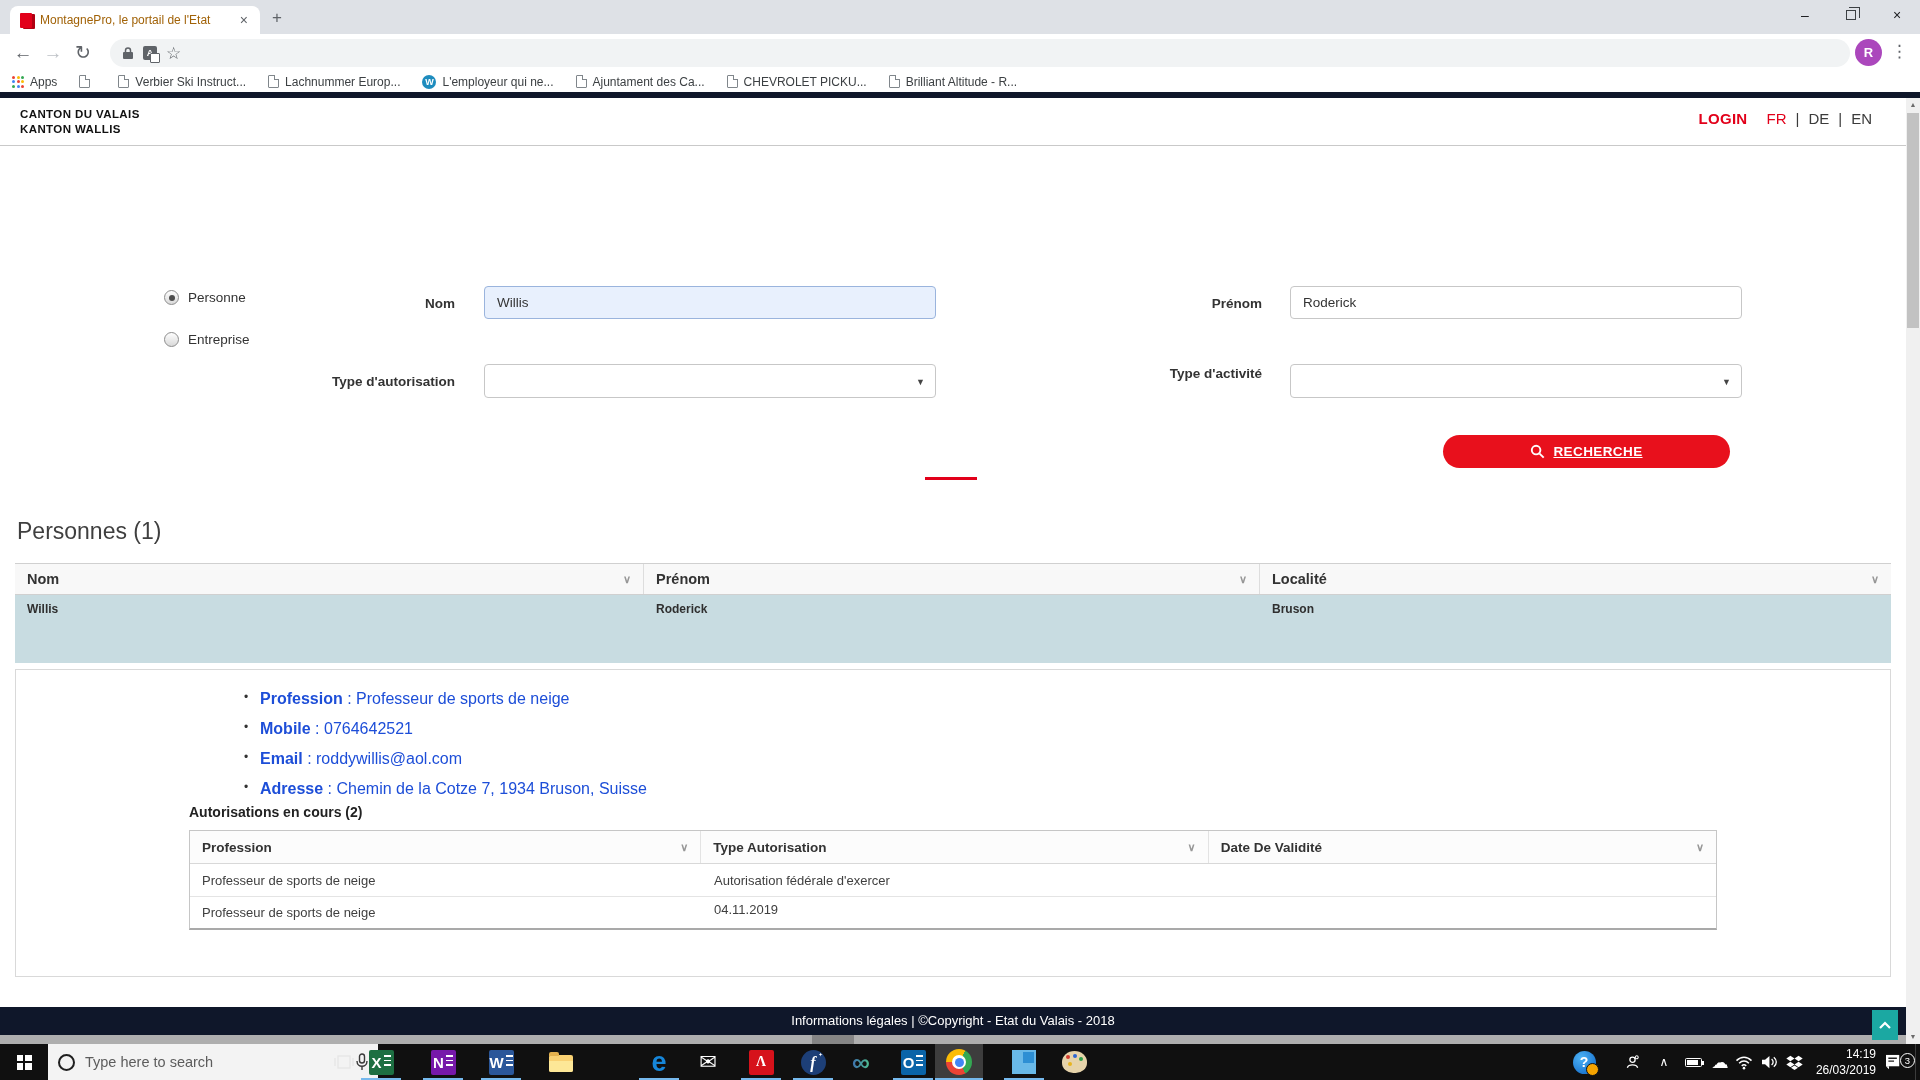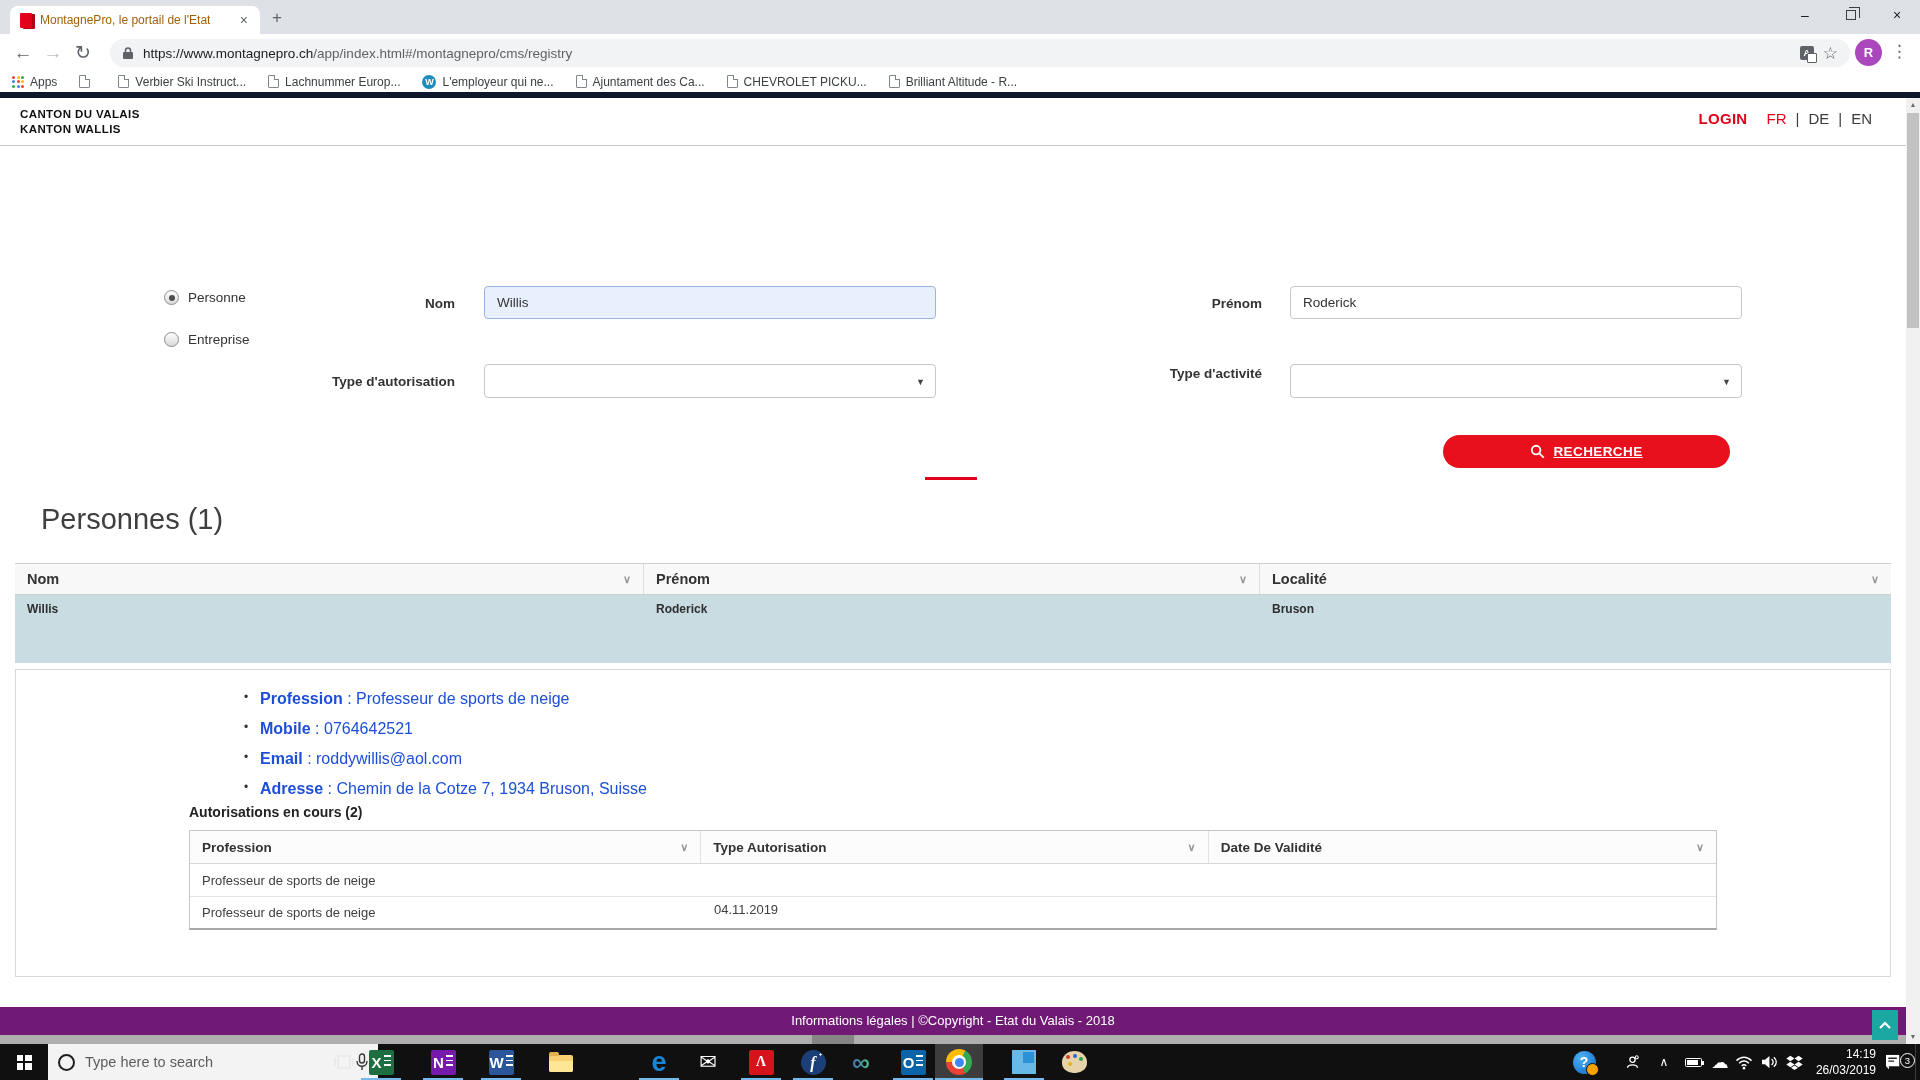--- a/index.html
+++ b/index.html
@@ -78,21 +78,21 @@
   .select { position:absolute; width:452px; height:34px; border:1px solid #c7c7c7; border-radius:4px;
             background:#fff; }
   .select .arrow { position:absolute; right:10px; top:12px; font-size:9px; color:#444; }
   .search-btn { position:absolute; left:1443px; top:337px; width:287px; height:33px; border-radius:17px;
             background:#e8101c; color:#fff; display:flex; align-items:center; justify-content:center; gap:8px;
             font-size:13.5px; font-weight:bold; letter-spacing:.4px; }
   .search-btn .btn-label { text-decoration:underline; }
   .red-divider { position:absolute; left:925px; top:379px; width:52px; height:3px; background:#e2001a; }
 
   
-  .results-title { position:absolute; left:17px; top:405px; font-size:29px; color:#3f3f3f;margin-left:24px; }
+  .results-title { position:absolute; left:17px; top:420px; font-size:23px; color:#3f3f3f; }
   .otable { position:absolute; left:15px; top:465px; width:1876px; }
   .othead { display:flex; height:32px; background:#f8f8f8; border-top:1px solid #d0d0d0;
             border-bottom:1px solid #d0d0d0; }
   .oth { display:flex; align-items:center; padding:0 12px; font-size:14.5px; font-weight:bold; color:#333;
          border-right:1px solid #ddd; }
   .oth:last-child { border-right:none;gap:22px; }
   .oth .chev, .ith .chev { margin-left:auto; color:#979797; font-size:11px; }
   .otrow { display:flex; height:68px; background:#c8dce1; }
   .otd { padding:7px 12px 0; font-size:12px; font-weight:bold; color:#2f2f2f; }
   .c1 { width:629px; } .c2 { width:616px; } .c3 { width:631px; }
@@ -108,21 +108,21 @@
   .ithead { display:flex; height:33px; background:#fcfcfc; border-bottom:1px solid #d8d8d8; }
   .ith { display:flex; align-items:center; padding:0 12px; font-size:13.5px; font-weight:bold; color:#333;
          border-right:1px solid #e3e3e3; }
   .ith:last-child { border-right:none; }
   .itrow { display:flex; height:32px; }
   .itrow + .itrow { border-top:1px solid #e4e4e4; }
   .itd { padding:0 12px; font-size:13px; color:#3f3f3f; display:flex; align-items:center; }
   .itd.date { align-items:flex-start; padding-top:5px; }
   .ic1 { width:512px; } .ic2 { width:508px;gap:12px; } .ic3 { width:508px; }
 
-  .site-footer { position:absolute; left:0; top:909px; width:1906px; height:28px; background:#701a75;
+  .site-footer { position:absolute; left:0; top:909px; width:1906px; height:28px; background:#0f172a;
                  color:#fff; font-size:13px; text-align:center; line-height:28px; }
   .site-footer .flink { color:#fff; }
 
   
   .hscroll { position:absolute; left:0; top:937px; width:1906px; height:9px; background:#aeaeae; }
   .hthumb { position:absolute; left:812px; top:0; width:42px; height:9px; background:#858585; }
   .vscroll { position:absolute; right:0; top:98px; width:14px; height:946px; background:#f0f0f0; }
   .varrow { width:14px; height:14px; font-size:7px; color:#6b6b6b; text-align:center; line-height:14px; }
   .varrow.down { position:absolute; bottom:0; }
   .vthumb { position:absolute; left:1px; top:15px; width:12px; height:215px; background:#c2c2c2; }
@@ -220,21 +220,20 @@
   <span class="navbtn" style="margin-left:8px;">←</span>
   <span class="navbtn disabled">→</span>
   <span class="navbtn">↻</span>
   <div class="omnibox">
     <span class="omni-ic">
       <svg width="12" height="14" viewBox="0 0 12 14">
           <path d="M3.5 6V4.5a2.5 2.5 0 0 1 5 0V6" fill="none" stroke="#5f6368" stroke-width="1.5"></path>
           <rect x="1" y="6" width="10" height="7" rx="1" fill="#5f6368"></rect>
         </svg>
     </span>
-    <span class="urltext"><span>https://www.montagnepro.ch</span><span class="path">/app/index.html#/montagnepro/cms/registry</span></span>
     <span class="omni-ic">
         <span class="translate-box">A</span>
       </span>
     <span class="omni-ic star">☆</span>
   </div>
   <span class="avatar">R</span>
   <span class="menu-dots">⋮</span>
 </div>
 
 <div class="bookmarksbar">
@@ -374,20 +373,21 @@
             <span>Type Autorisation</span>
             <span class="chev">∨</span>
           </div>
         <div class="ith ic3">
             <span>Date De Validité</span>
             <span class="chev">∨</span>
           </div>
       </div>
       <div class="itrow">
         <div class="itd ic1">Professeur de sports de neige</div>
+        <div class="itd ic2">Autorisation fédérale d'exercer</div>
       </div>
       <div class="itrow">
         <div class="itd ic1">Professeur de sports de neige</div>
         <div class="itd ic3 date">04.11.2019</div>
       </div>
     </div>
   </div>
 
   <div class="site-footer"><span class="flink">Informations légales</span><span> | ©Copyright - Etat du Valais - 2018</span></div>
 

